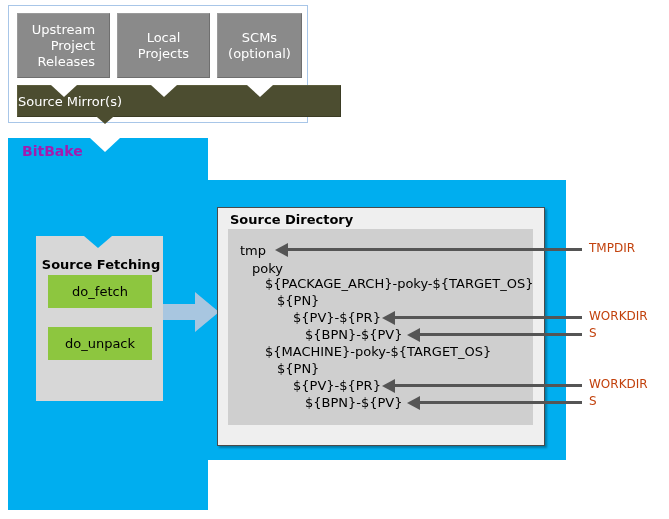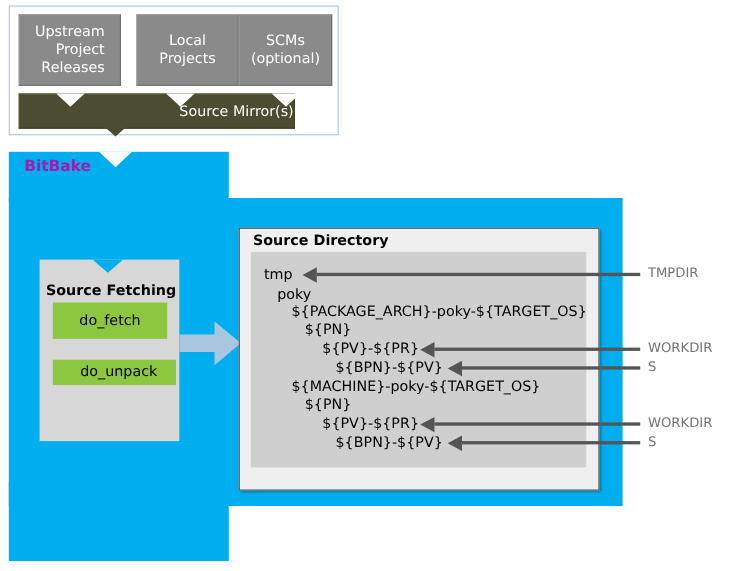--- a/index.html
+++ b/index.html
@@ -39,35 +39,35 @@
     display: flex;
     align-items: center;
     justify-content: center;
     box-sizing: border-box;
     border-left: 1px solid #9a9a9a;
     border-top: 1px solid #9a9a9a;
     border-right: 1px solid #6f6f6f;
     border-bottom: 1px solid #6f6f6f;
   }
   #src-upstream { left: 8px;   top: 7px; width: 93px; height: 65px; text-align: right; }
-  #src-local    { left: 115px; top: 7px; width: 93px; height: 65px; }
+  #src-local    { left: 108px; top: 7px; width: 93px; height: 65px; }
   #src-scms     { left: 208px; top: 7px; width: 85px; height: 65px; }
 
   #mirror-bar {
     position: absolute;
     left: 8px;
     top: 79px;
-    width: 251px;
+    width: 324px;
     height: 32px;
     background: #4c4d30;
     color: #ffffff;
     font-size: 13px;
     display: flex;
     align-items: center;
-    justify-content: flex-end;
+    justify-content: flex-start;
     box-sizing: border-box;
     border-left: 1px solid #5c5d3c;
     border-top: 1px solid #5c5d3c;
     border-right: 1px solid #3b3c24;
     border-bottom: 1px solid #3b3c24;
   }
 
   
   .notch-down {
     position: absolute;
@@ -175,21 +175,21 @@
     position: absolute;
     background: #8dc63f;
     color: #000000;
     font-size: 13px;
     display: flex;
     align-items: center;
     justify-content: center;
     z-index: 5;
   }
   #task-fetch  { left: 48px; top: 275px; width: 104px; height: 33px; }
-  #task-unpack { left: 48px; top: 327px; width: 104px; height: 23px; padding-left: 8px; }
+  #task-unpack { left: 48px; top: 327px; width: 104px; height: 33px; }
 
   
   #sf-notch-top {
     position: absolute;
     left: 84px;
     top: 236px;
     width: 0;
     height: 0;
     border-left: 14px solid transparent;
     border-right: 14px solid transparent;
@@ -269,21 +269,21 @@
     width: 0;
     height: 0;
     border-top: 7px solid transparent;
     border-bottom: 7px solid transparent;
     border-right: 13px solid #555555;
     z-index: 9;
   }
   .side-label {
     position: absolute;
     font-size: 12px;
-    color: #737373;
+    color: #c2410c;
     white-space: nowrap;
     z-index: 9;
   }
 </style>
 </head>
 <body>
 
 <div id="stage">
 
   <div id="source-group">

